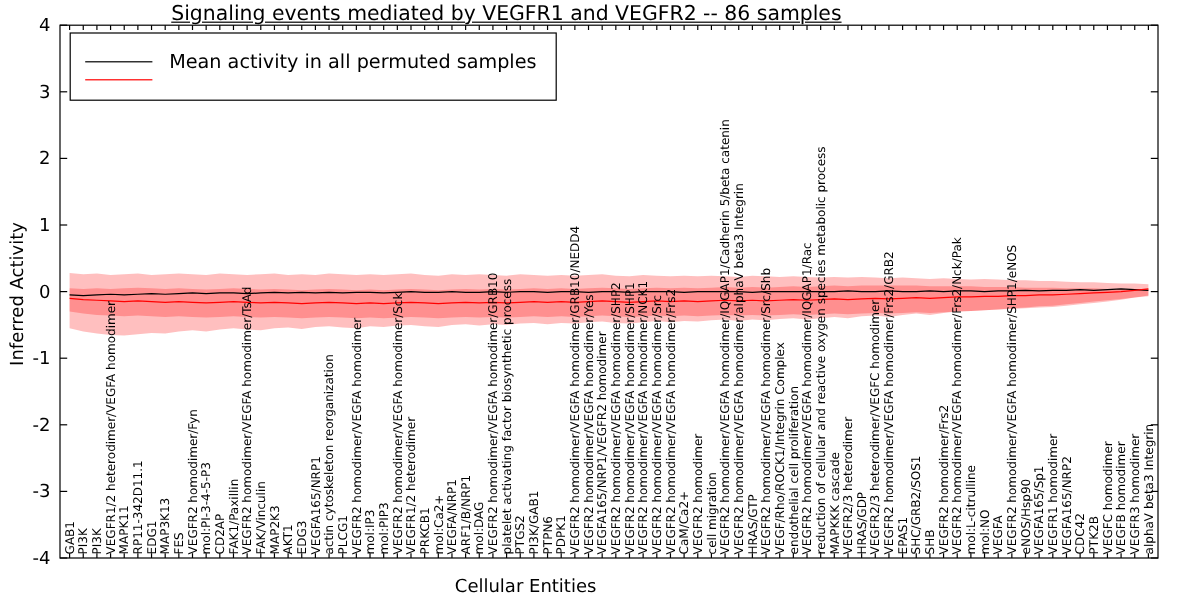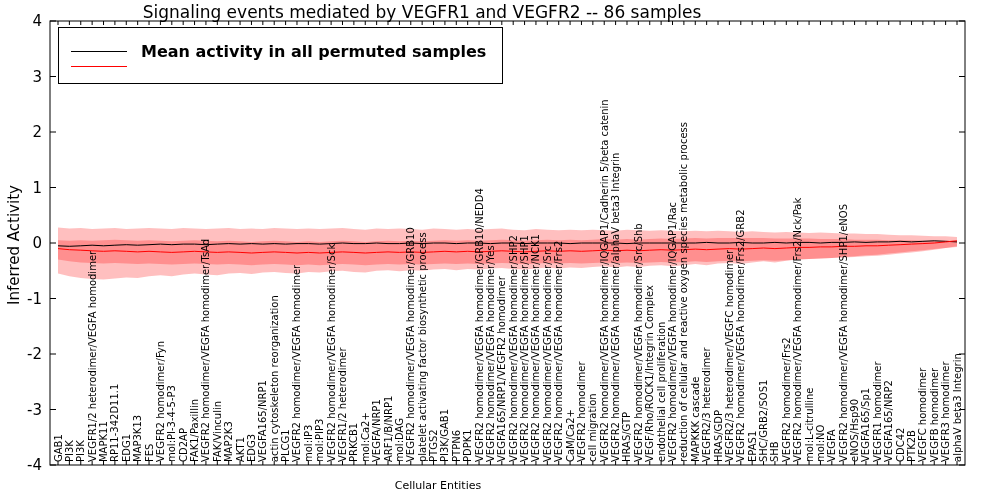--- a/index.html
+++ b/index.html
@@ -6,37 +6,37 @@
   #figure{
     position:relative;
     width:1000px;height:500px;
     background:#ffffff;
     font-family:"DejaVu Sans", sans-serif;
     overflow:hidden;
   }
   #plot{position:absolute;left:0;top:0;}
   .title{
     position:absolute;left:0;top:2px;width:844px;
-    text-align:center;font-size:17px;color:#000;
+    text-align:center;font-size:17px;color:#000;text-decoration:underline;
   }
   .xlabel{
     position:absolute;left:0;top:479px;width:876px;
-    text-align:center;font-size:11px;color:#000;
+    text-align:center;font-size:15px;color:#000;
   }
   .ylabel{
     position:absolute;left:-56px;top:236px;width:140px;
     text-align:center;font-size:15px;color:#000;
     transform:rotate(-90deg);
   }
   .legend{
     position:absolute;left:58px;top:27px;
     background:#ffffff;border:1px solid #000;
     padding:9px 16px 11px 12px;
   }
-  .legend-row{display:flex;align-items:center;gap:14px;margin:5px 0;font-weight:bold;}
+  .legend-row{display:flex;align-items:center;gap:14px;margin:5px 0;}
   .legend-swatch{display:inline-block;width:56px;height:0;border-top:1.6px solid #000;}
   .legend-label{font-size:16px;color:#000;white-space:nowrap;}
   svg text{font-family:"DejaVu Sans", sans-serif;fill:#000;}
 </style>
 </head>
 <body>
 
 <div id="figure">
   <svg id="plot" width="1000" height="500">
       <g>

